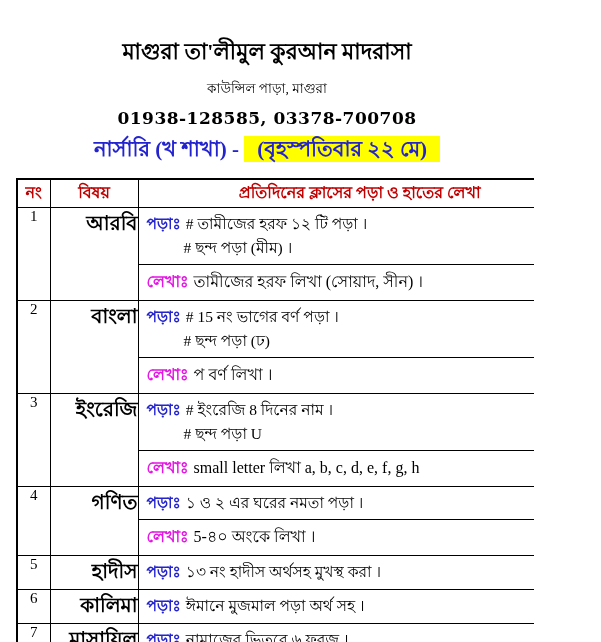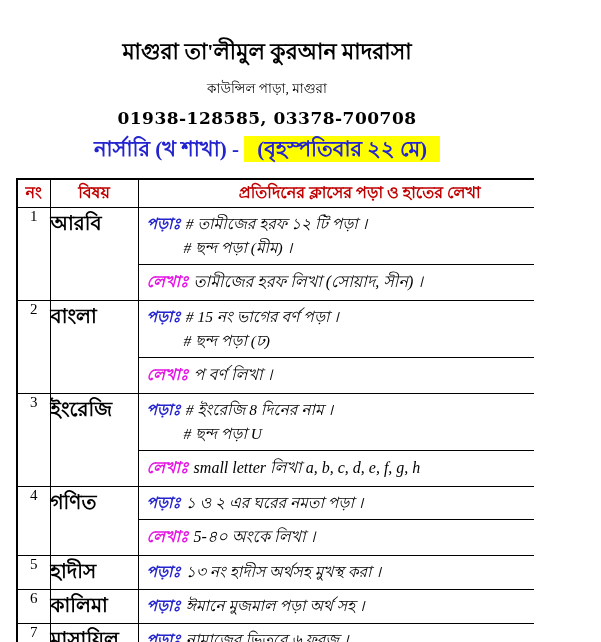--- a/index.html
+++ b/index.html
@@ -74,28 +74,27 @@
   col.c1 { width: 33px; }
   col.c2 { width: 88px; }
   col.c3 { width: 444px; }
   td.c-no {
     text-align: center;
     font-size: 15px;
     padding-top: 7px;
     font-family: "Liberation Serif", serif;
   }
   td.c-sub {
-    text-align: left;
+    text-align: right;
     font-size: 20px;
     font-weight: 700;
     padding-top: 5px;
   }
   .sec {
     padding: 4px 8px;
-    font-style: italic;
   }
   .sec.write {
     border-top: 1.5px solid #000;
   }
   .ln {
     line-height: 24px;
     font-size: 15.5px;
   }
   .ln.indent {
     padding-left: 37px;

